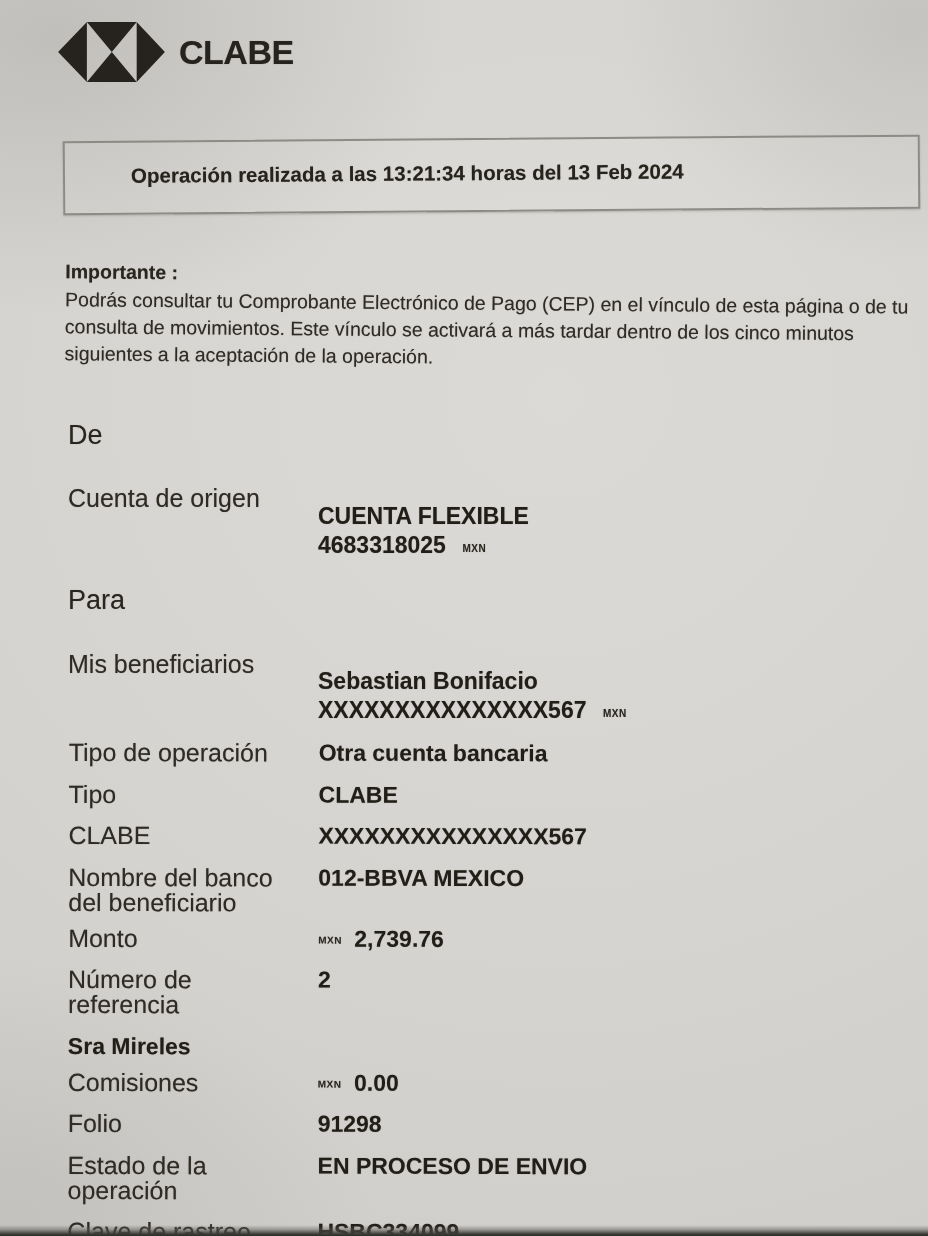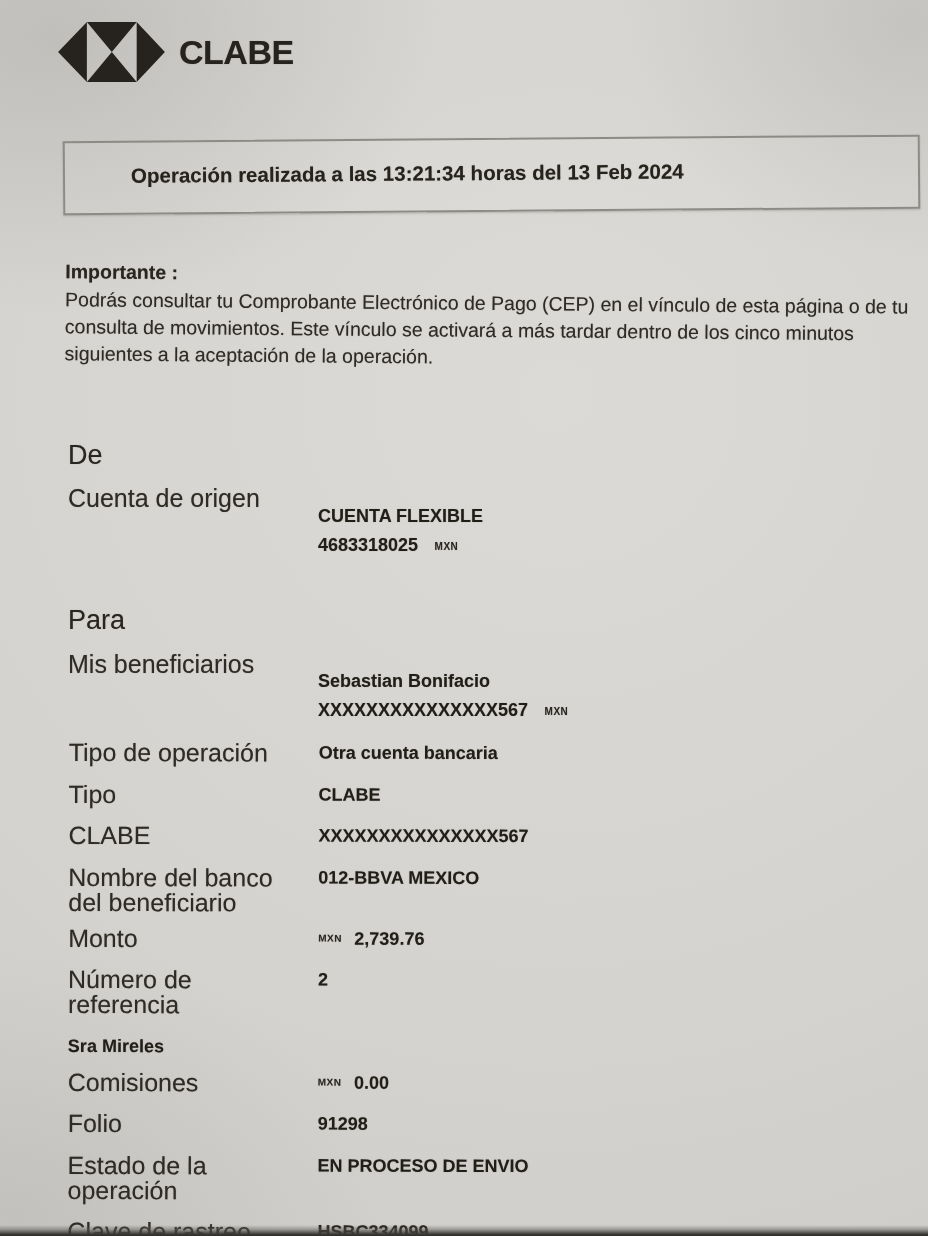--- a/index.html
+++ b/index.html
@@ -37,31 +37,31 @@
     box-shadow:0 1px 2px rgba(120,118,112,0.35);
   }
   .banner-text{font-size:20.5px;font-weight:700;color:#26231d;}
 
   
   .notice{position:absolute;left:65px;top:264px;width:866px;transform:rotate(0.5deg);}
   .notice-title{font-size:19.5px;font-weight:700;color:#29261f;margin-bottom:3px;}
   .notice-body{font-size:19.5px;line-height:27px;color:#2e2b25;}
 
   
-  .section-heading{position:absolute;left:68px;font-size:27px;font-weight:400;color:#29261f;margin-top:20px;}
+  .section-heading{position:absolute;left:68px;font-size:27px;font-weight:400;color:#29261f;}
   .h-de{top:420px;}
   .h-para{top:585px;}
 
   
   .kv{position:absolute;left:68px;display:flex;}
   .kv .label{width:250px;padding-right:38px;}
   .kv-de{top:487px;}
   .kv-para{top:653px;}
   .label{font-size:25px;line-height:23.5px;color:#2e2b25;}
-  .value{font-size:18px;line-height:23.5px;font-weight:700;color:#211e18;}
+  .value{font-size:23px;line-height:23.5px;font-weight:700;color:#211e18;}
   .vstack .vline{margin-bottom:5px;}
   .kv-de .vstack{padding-top:18px;}
   .kv-para .vstack{padding-top:17px;}
   .cur{font-size:10px;font-weight:700;letter-spacing:0.5px;color:#2b2822;}
   .cur.suffix{margin-left:12px;vertical-align:1px;}
   .cur.prefix{margin-right:8px;vertical-align:3px;}
   .cur:empty{display:none;}
 
   
   .details{position:absolute;left:68px;top:741px;width:810px;transform:rotate(0.15deg);}

